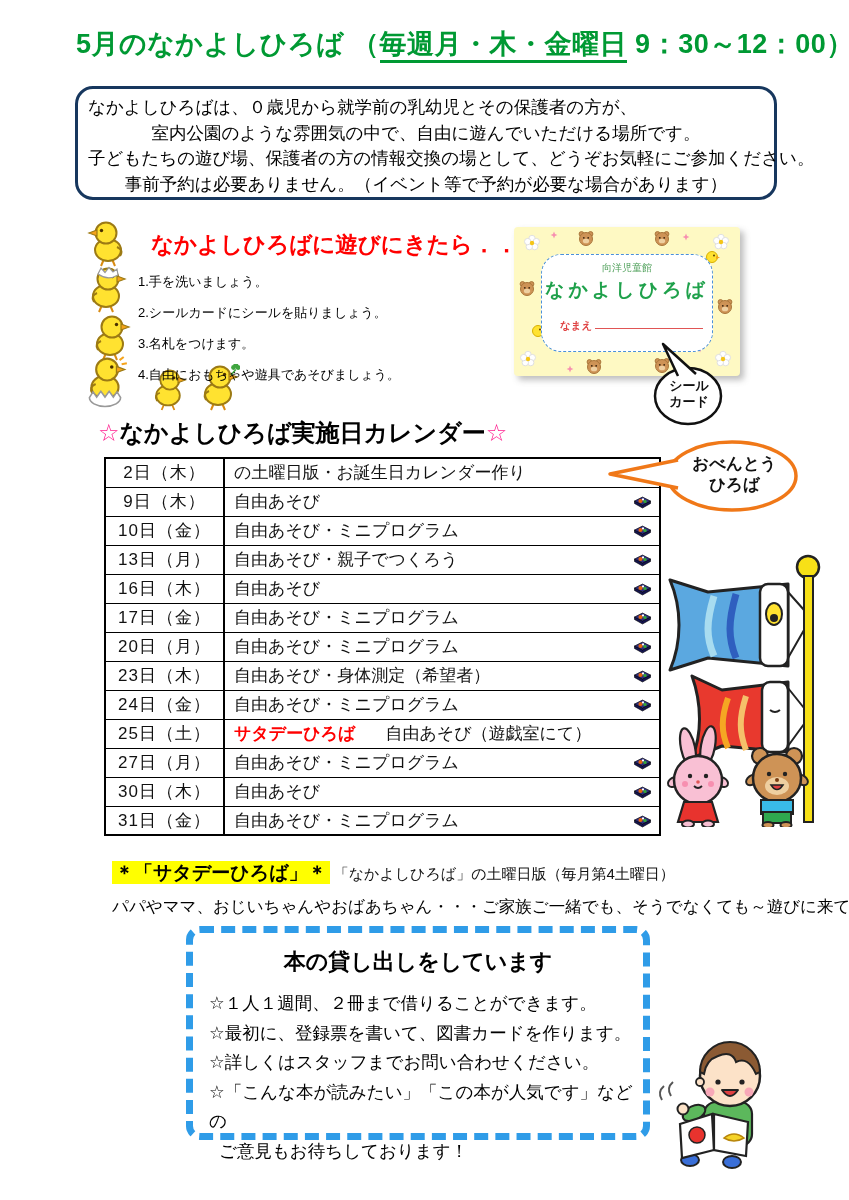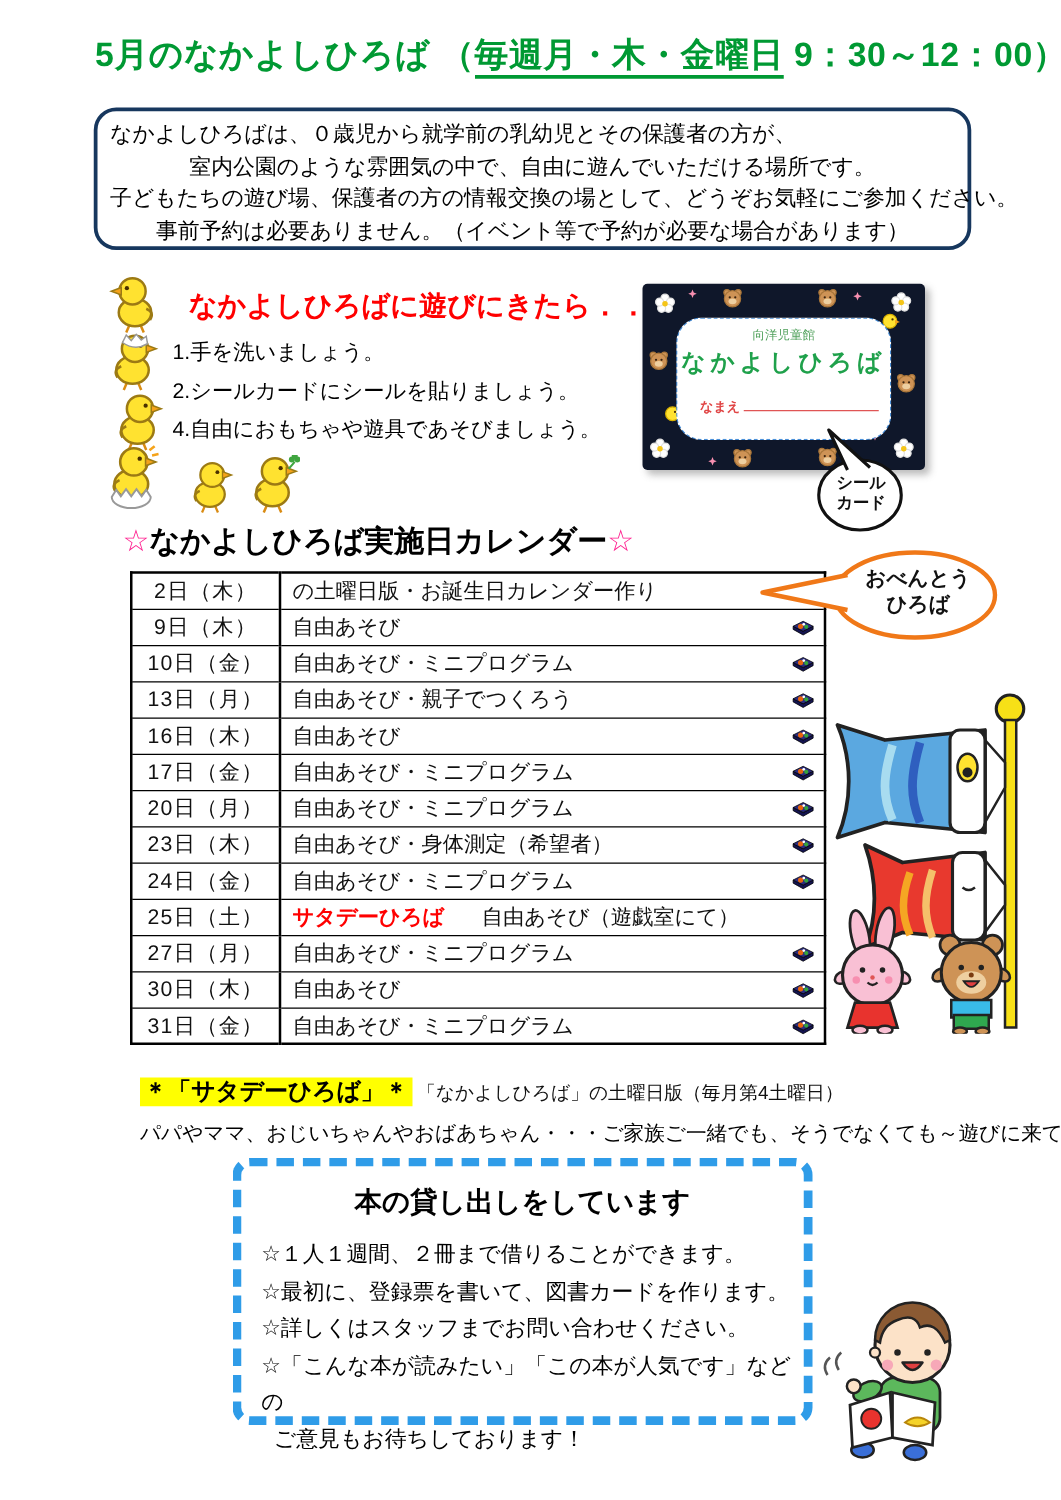--- a/index.html
+++ b/index.html
@@ -16,26 +16,26 @@
              border:3.5px solid var(--box-navy,#17375E);border-radius:18px;
              padding:6px 10px;font-size:17.5px;line-height:25.5px;color:#000;}
   .intro-box .l0{text-align:left;}
   .intro-box .l1{text-align:center;}
   .intro-box .l2{text-align:left;white-space:nowrap;}
   .intro-box .l3{text-align:center;}
 
   
   .visit-heading{position:absolute;left:151px;top:229px;font-size:22.5px;font-weight:bold;
                  color:var(--heading-red,#FF0000);white-space:nowrap;}
-  .visit-steps{position:absolute;left:138px;top:266px;font-size:17px;line-height:31px;color:#000;}
+  .visit-steps{position:absolute;left:138px;top:266px;font-size:13px;line-height:31px;color:#000;}
   .chick{position:absolute;}
 
   
   .seal-card{position:absolute;left:514px;top:227px;width:226px;height:149px;
-             background:#0f172a;border-radius:4px;box-shadow:4px 4px 6px rgba(110,110,110,.45);}
+             background:#fef9c3;border-radius:4px;box-shadow:4px 4px 6px rgba(110,110,110,.45);}
   .seal-inner{position:absolute;left:27px;top:27px;width:170px;height:96px;background:#fff;
               border:1.6px dashed #4A90D9;border-radius:20px;}
   .card-facility{position:absolute;left:0;top:34px;width:100%;text-align:center;
                  font-size:10px;color:#4FA05A;}
   .card-title{position:absolute;left:0;top:50px;width:100%;text-align:center;
               font-size:19px;font-weight:bold;color:#1FA14B;letter-spacing:4px;}
   .card-name{position:absolute;left:46px;top:92px;font-size:10.5px;font-weight:bold;color:#E04545;}
   .card-name .nline{display:inline-block;width:108px;border-bottom:1.6px solid #E05555;height:9px;margin-left:3px;}
   .bubble-text{position:absolute;text-align:center;font-weight:bold;}
   .seal-bubble-text{left:653px;top:378px;width:72px;font-size:13px;line-height:16px;font-weight:bold;}
@@ -151,20 +151,21 @@
     <circle cx="37.5" cy="3.5" r="2.4" fill="#3FA53F"></circle>
       <circle cx="42" cy="3.5" r="2.4" fill="#3FA53F"></circle>
     <circle cx="39.8" cy="0.8" r="2.4" fill="#3FA53F"></circle>
       <line x1="39.8" y1="5.5" x2="35" y2="11" stroke="#3FA53F" stroke-width="1.6"></line>
   </svg>
 
   <div class="visit-heading">なかよしひろばに遊びにきたら．．．</div>
   <div class="visit-steps">
     <div>1.手を洗いましょう。</div>
     <div>2.シールカードにシールを貼りましょう。</div>
+    <div>3.名札をつけます。</div>
     <div>4.自由におもちゃや遊具であそびましょう。</div>
   </div>
 
   <div class="seal-card">
     <svg width="226" height="149" viewBox="0 0 226 149" style="position:absolute;left:0;top:0">
       <use href="#mini-flower" transform="translate(18,16)"></use>
         <use href="#mini-flower" transform="translate(207,15)"></use>
       <use href="#mini-flower" transform="translate(14,132)"></use>
         <use href="#mini-flower" transform="translate(209,132)"></use>
       <use href="#mini-bear" transform="translate(72,12)"></use>

